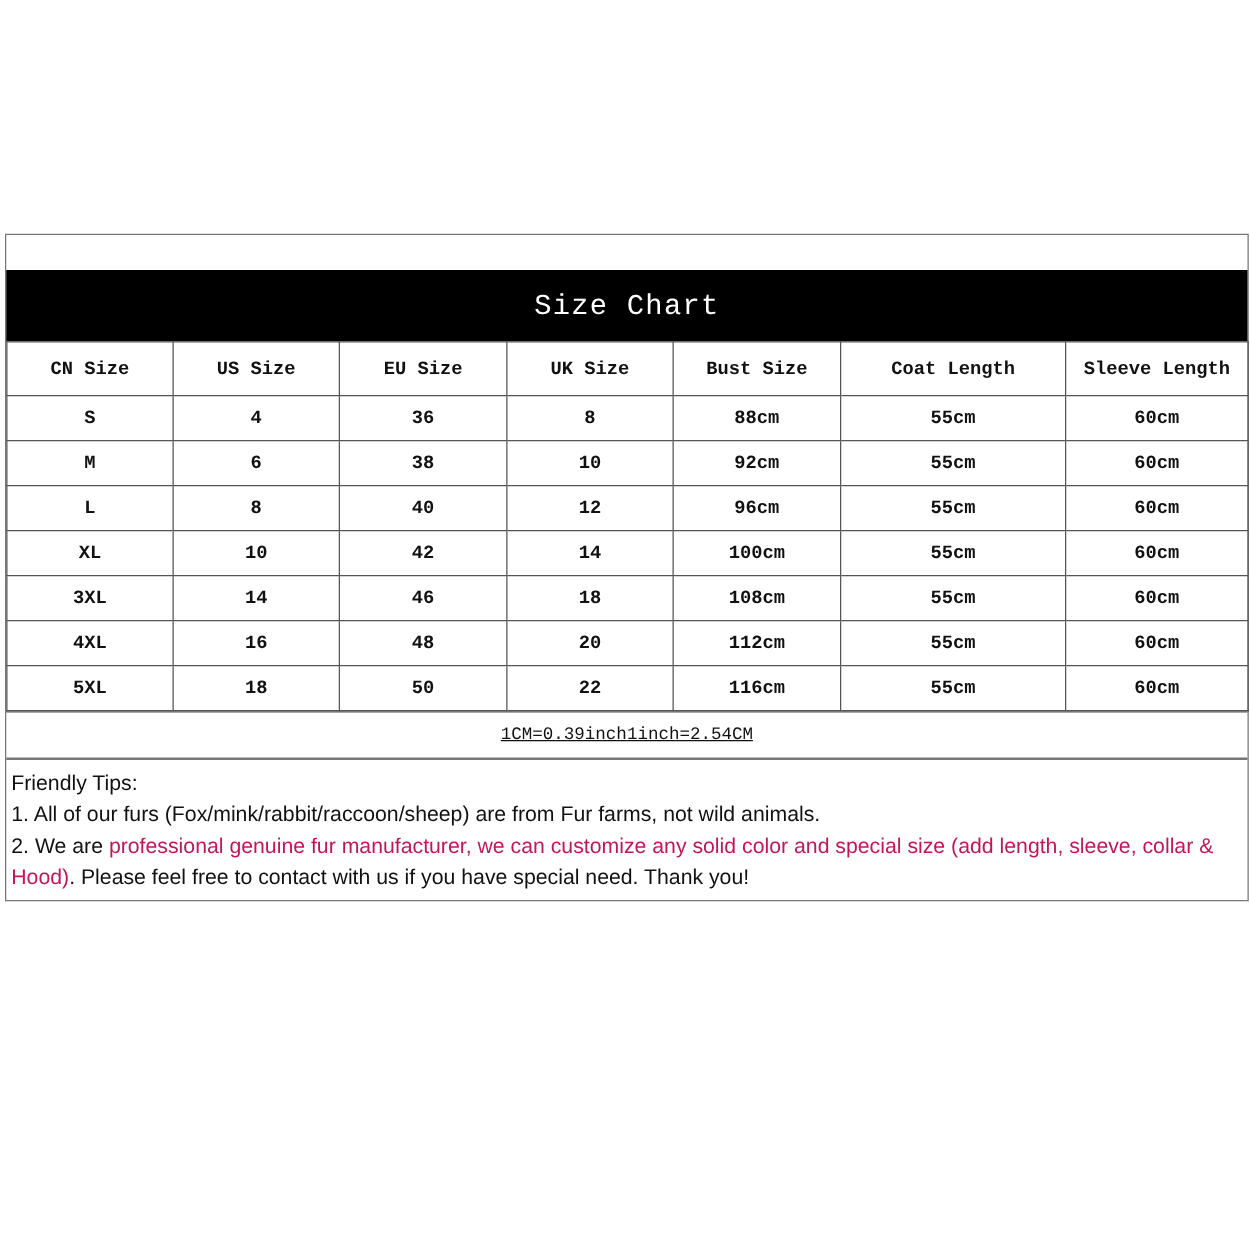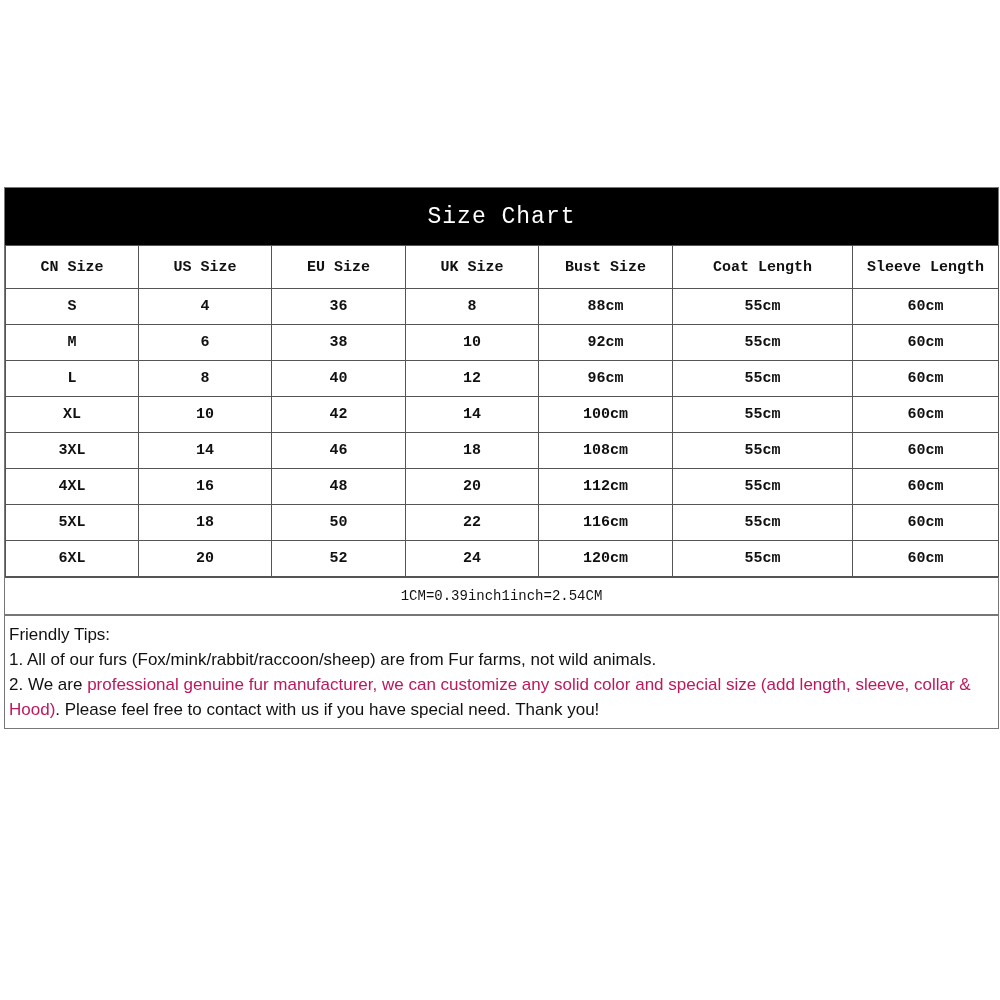--- a/index.html
+++ b/index.html
@@ -1,22 +1,22 @@
 <!DOCTYPE html>
 <html><head>
   <meta charset="utf-8">
   <style>
     html, body { margin: 0; padding: 0; background: #ffffff; }
     body { width: 1000px; height: 1000px; position: relative; font-family: "DejaVu Serif", "Liberation Serif", serif; color: #111; }
     .chart { position: absolute; left: 4px; top: 187px; width: 993px; border: 1px solid #777; }
-    .title-bar { height: 57px; background: #000; color: #fff; display: flex; align-items: center; justify-content: center; font-family: "Liberation Mono", "DejaVu Sans Mono", monospace; font-size: 23px; letter-spacing: 1px; }
+    .title-bar { height: 57px; background: #000; color: #fff; display: flex; align-items: center; justify-content: center; font-family: "Liberation Mono", "DejaVu Sans Mono", monospace; font-size: 23px; letter-spacing: 1px; margin-top: 28px; }
     table { border-collapse: collapse; width: 100%; table-layout: fixed; }
     td { border: 1px solid #555; text-align: center; font-family: "Liberation Mono", "DejaVu Sans Mono", monospace; font-size: 15px; font-weight: bold; height: 35px; padding: 0; }
     tr.header td { height: 42px; font-size: 15px; }
-    .conv { border-top: 1px solid #555; height: 36px; display: flex; align-items: center; justify-content: center; font-family: "Liberation Mono", "DejaVu Sans Mono", monospace; font-size: 14px; }
+    .conv { border-top: 1px solid #555; height: 36px; display: flex; align-items: center; justify-content: center; font-family: "Liberation Mono", "DejaVu Sans Mono", monospace; font-size: 14px; text-decoration: underline; }
     .tips { border-top: 2px solid #777; padding: 6px 4px 6px 4px; font-family: Liberation Sans, sans-serif; font-size: 17px; line-height: 25px; }
     .red { color: #be185d; }
   </style>
 </head>
 <body>
 
 <div class="chart">
   <div class="title-bar">Size Chart</div>
   <table>
     <colgroup>
@@ -94,29 +94,20 @@
         </tr>
         <tr>
           <td>5XL</td>
           <td>18</td>
           <td>50</td>
           <td>22</td>
           <td>116cm</td>
           <td>55cm</td>
           <td>60cm</td>
         </tr>
-        <tr>
-          <td>6XL</td>
-          <td>20</td>
-          <td>52</td>
-          <td>24</td>
-          <td>120cm</td>
-          <td>55cm</td>
-          <td>60cm</td>
-        </tr>
       </tbody>
   </table>
   <div class="conv">
     <span>1CM=0.39inch</span>
     <span>1inch=2.54CM</span>
   </div>
   <div class="tips">
     <div>Friendly Tips:</div>
     <div>1. All of our furs (Fox/mink/rabbit/raccoon/sheep) are from Fur farms, not wild animals.</div>
     <div><span>2. We are </span><span class="red">professional genuine fur manufacturer, we can customize any solid color and special size (add length, sleeve, collar &amp; Hood)</span><span>. Please feel free to contact with us if you have special need. Thank you!</span></div>

